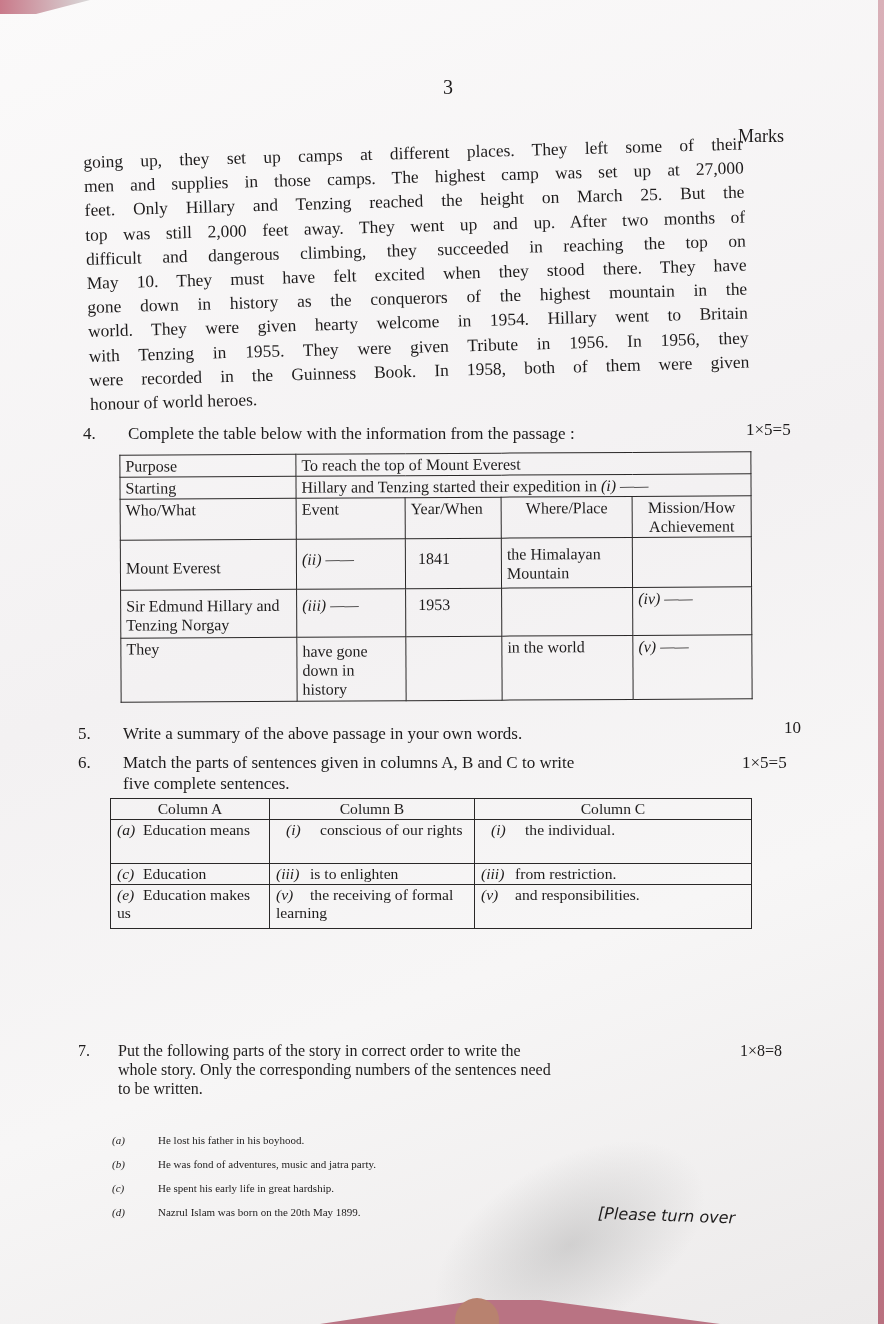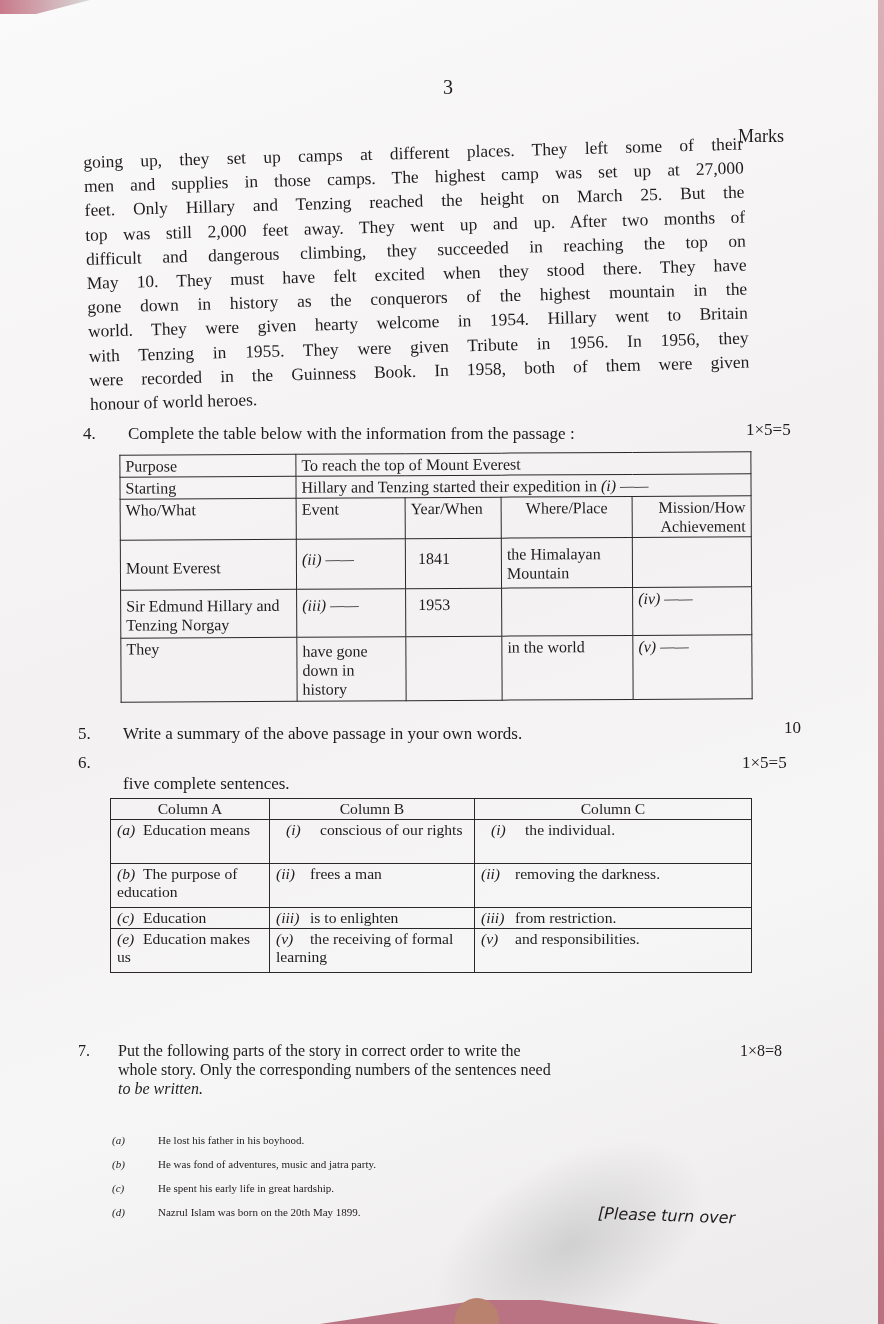--- a/index.html
+++ b/index.html
@@ -120,21 +120,21 @@
     </tr>
     <tr>
       <td>Starting</td>
       <td colspan="4"><span>Hillary and Tenzing started their expedition in </span><span class="it">(i) ——</span></td>
     </tr>
     <tr style="height:40px;">
       <td>Who/What</td>
       <td style="width:98px;">Event</td>
       <td style="width:85px;">Year/When</td>
       <td style="width:120px; text-align:center;">Where/Place</td>
-      <td style="width:108px; text-align:right;">Mission/How Achievement</td>
+      <td style="width:108px; text-align:center;">Mission/How Achievement</td>
     </tr>
     <tr style="height:50px;">
       <td style="padding-top:18px;">Mount Everest</td>
       <td class="it" style="padding-top:10px;">(ii) ——</td>
       <td style="padding-top:10px; padding-left:12px;">1841</td>
       <td style="padding-top:6px;margin-left:8px;">the Himalayan Mountain</td>
       <td></td>
     </tr>
     <tr style="height:48px;">
       <td style="padding-top:6px;">Sir Edmund Hillary and Tenzing Norgay</td>
@@ -154,59 +154,55 @@
     </table>
 
   <div class="abs q-row" style="left:78px; top:724px; width:730px; height:22px;">
     <span class="q-num">5.</span>
     <span class="q-text">Write a summary of the above passage in your own words.</span>
     <span class="q-marks" style="left:706px; top:-6px;">10</span>
   </div>
 
   <div class="abs q-row" style="left:78px; top:753px; width:730px; height:42px;">
     <span class="q-num">6.</span>
+    <span class="q-text">Match the parts of sentences given in columns A, B and C to write</span>
     <span class="q-text" style="top:21px;">five complete sentences.</span>
     <span class="q-marks" style="left:664px; top:0px;">1×5=5</span>
   </div>
 
   <table class="match">
     <tbody>
         <tr>
       <th style="width:146px;">Column A</th>
       <th style="width:192px;">Column B</th>
       <th style="width:264px;">Column C</th>
     </tr>
     <tr style="height:44px;">
       <td><span class="lbl">(a)</span><span>Education means</span></td>
       <td><span class="lbl2" style="padding-left:10px;">(i)</span><span>conscious of our rights</span></td>
       <td><span class="lbl2" style="padding-left:10px;">(i)</span><span>the individual.</span></td>
     </tr>
-    <tr style="height:44px;">
-      <td><span class="lbl">(b)</span><span>The purpose of education</span></td>
-      <td><span class="lbl2">(ii)</span><span>frees a man</span></td>
-      <td><span class="lbl2">(ii)</span><span>removing the darkness.</span></td>
-    </tr>
     <tr>
       <td><span class="lbl">(c)</span><span>Education</span></td>
       <td><span class="lbl2">(iii)</span><span>is to enlighten</span></td>
       <td><span class="lbl2">(iii)</span><span>from restriction.</span></td>
     </tr>
     <tr style="height:44px;">
       <td><span class="lbl">(e)</span><span>Education makes us</span></td>
       <td><span class="lbl2">(v)</span><span>the receiving of formal learning</span></td>
       <td><span class="lbl2">(v)</span><span>and responsibilities.</span></td>
     </tr>
   </tbody>
     </table>
 
   <div class="abs q-row" style="left:78px; top:1041px; width:730px; height:60px; font-size:16px; line-height:19px;">
     <span class="q-num">7.</span>
     <span class="q-text" style="left:40px;">Put the following parts of the story in correct order to write the</span>
     <span class="q-text" style="left:40px; top:19px;">whole story. Only the corresponding numbers of the sentences need</span>
-    <span class="q-text" style="left:40px; top:38px;font-style:italic;">to be written.</span>
+    <span class="q-text" style="left:40px; top:38px;">to be written.</span>
     <span class="q-marks" style="left:662px; top:0px;">1×8=8</span>
   </div>
 
   <div class="abs story-list">
     <div><span class="it">(a)</span><span>He lost his father in his boyhood.</span></div>
     <div><span class="it">(b)</span><span>He was fond of adventures, music and jatra party.</span></div>
     <div><span class="it">(c)</span><span>He spent his early life in great hardship.</span></div>
     <div><span class="it">(d)</span><span>Nazrul Islam was born on the 20th May 1899.</span></div>
   </div>
 

